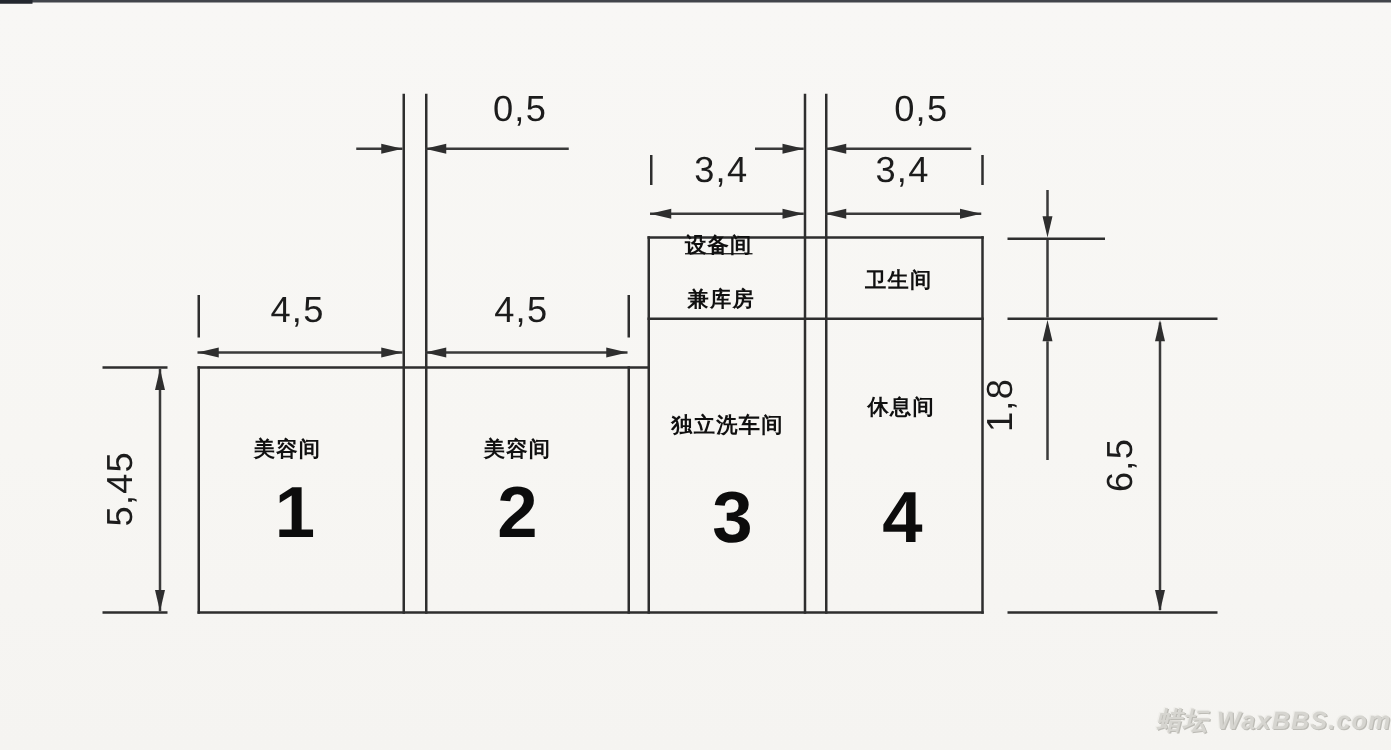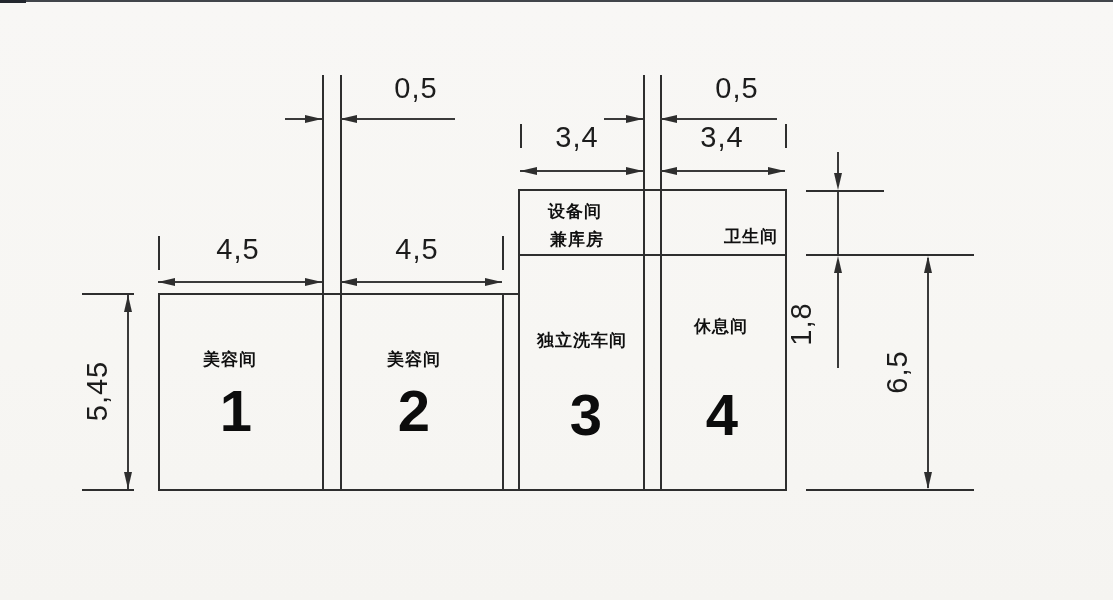--- a/index.html
+++ b/index.html
@@ -125,19 +125,20 @@
 
   <div class="rlabel" style="left:414px;top:359px;">美容间</div>
   <div class="rnum" style="left:414px;top:410px;">2</div>
 
   <div class="rlabel" style="left:582px;top:340px;">独立洗车间</div>
   <div class="rnum" style="left:586px;top:414px;">3</div>
 
   <div class="rlabel" style="left:721px;top:326px;">休息间</div>
   <div class="rnum" style="left:722px;top:414px;">4</div>
 
-  <div class="rlabel" style="left:575px;top:211px;">设备间</div>
+  <div class="rlabel" style="left:575px;top:196px;text-decoration:underline;">设备间</div>
   <div class="rlabel" style="left:577px;top:239px;">兼库房</div>
 
-  <div class="rlabel" style="left:719px;top:236px;margin-left:32px;">卫生间</div>
+  <div class="rlabel" style="left:719px;top:224px;">卫生间</div>
 
+  <div class="wm">蜡坛 WaxBBS.com</div>
 
 </div>
 
 </body></html>

